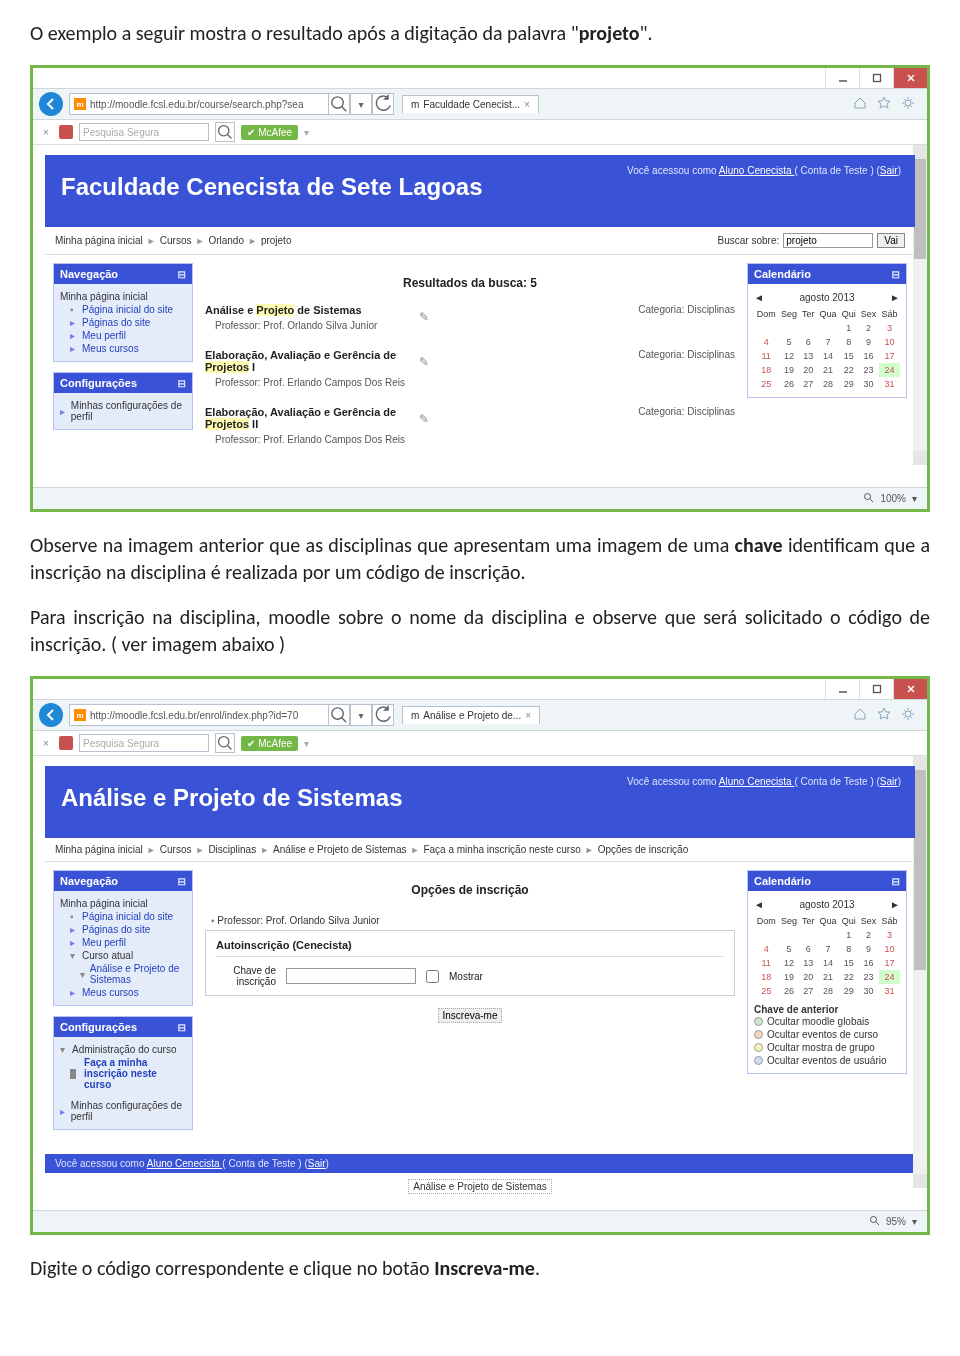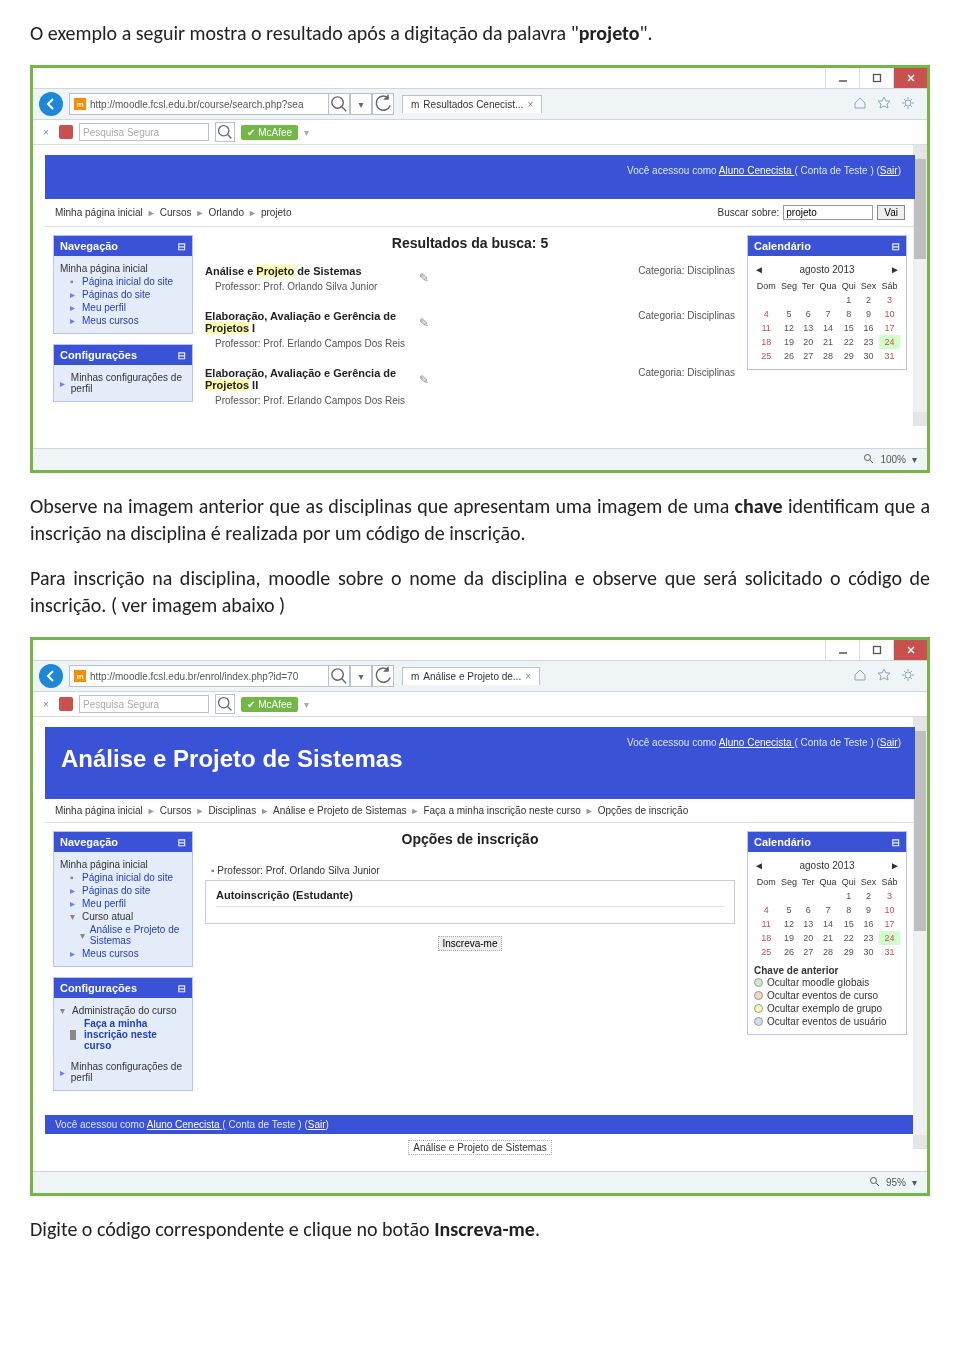--- a/index.html
+++ b/index.html
@@ -57,21 +57,21 @@
   .nav-item{display:flex;align-items:center;gap:4px;padding:1px 0}
   .nav-item .bullet{color:#888;width:8px;font-size:10px}
   .nav-item .bullet.tri{color:#6b7df0}
   .nav-item .bullet.tri::before{content:"▸"}
   .nav-item .bullet.sq::before{content:"▪"}
   .nav-item .bullet.dn::before{content:"▾"}
   .nav-item .lnk{color:#223fbd}
   .nav-item .lnk.nolink{color:#333}
   .nav-item.sub{padding-left:10px}
   .nav-item.sub2{padding-left:20px}
-  .result-title{text-align:center;font-weight:700;font-size:14px;margin:0 0 14px}
+  .result-title{text-align:center;font-weight:700;font-size:12px;margin:13px 0 14px}
   .course{margin-bottom:18px}
   .course-row{display:flex;align-items:flex-start}
   .course-left{flex:0 0 210px}
   .course-name{font-weight:700;font-size:11px}
   .course-name .hl{background:#fffbb0}
   .course-teacher{font-size:10px;color:#555;padding-left:10px;margin-top:4px}
   .key-ic{color:#888;margin-left:4px;padding-top:6px;font-size:12px}
   .course-cat{margin-left:auto;font-size:10px;color:#555}
   .cal-head{display:flex;align-items:center;justify-content:space-between;padding:2px 0 4px}
   .cal-head span{font-size:10px}
@@ -150,21 +150,21 @@
       <div class="url-btn">▾</div>
       <div class="url-btn">
           <svg viewBox="0 0 14 14">
             <path d="M11 3 A5 5 0 1 0 12 8" fill="none" stroke="currentColor"></path>
             <path d="M11 0 L11 4 L7 4 Z" fill="currentColor"></path>
           </svg>
         </div>
     </div>
     <div class="tab">
         <span class="m-ic">m</span>
-        <span>Resultados Cenecist...</span>
+        <span>Faculdade Cenecist...</span>
         <span style="color:#888">×</span>
       </div>
     <div class="ie-icons">
       <span><svg viewBox="0 0 14 14">
             <path d="M2 7 L7 2 L12 7 V12 H2 Z" fill="none" stroke="currentColor"></path>
           </svg></span>
       <span><svg viewBox="0 0 14 14">
             <path d="M7 1 L9 5 L13 5 L10 8 L11 12 L7 10 L3 12 L4 8 L1 5 L5 5 Z" fill="none" stroke="currentColor"></path>
           </svg></span>
       <span><svg viewBox="0 0 14 14">
@@ -190,20 +190,21 @@
 
   <div class="viewport">
     <div class="scrollbar">
         <div class="sb-arr"></div>
         <div class="sb-thumb"></div>
         <div class="sb-arr"></div>
       </div>
 
     <div class="m-header">
       <div class="m-login"><span>Você acessou como </span><a>Aluno Cenecista </a><span>( Conta de Teste ) (</span><a>Sair</a><span>)</span></div>
+      <h1>Faculdade Cenecista de Sete Lagoas</h1>
     </div>
 
     <div class="m-crumb">
       <span>Minha página inicial</span>
         <span class="arr">►</span>
       <span>Cursos</span>
         <span class="arr">►</span>
       <span>Orlando</span>
         <span class="arr">►</span>
       <span>projeto</span>
@@ -539,21 +540,27 @@
                 <span class="lnk nolink">Minhas configurações de perfil</span>
               </div>
           </div>
         </div>
       </div>
 
       <div class="m-main">
         <div class="result-title">Opções de inscrição</div>
         <div class="prof-line">Professor: Prof. Orlando Silva Junior</div>
         <div class="enrol-box">
-          <div class="enrol-head">Autoinscrição (Estudante)</div>
+          <div class="enrol-head">Autoinscrição (Cenecista)</div>
+          <div class="enrol-row">
+            <label>Chave de inscrição</label>
+            <input type="text" style="">
+            <input type="checkbox" style="">
+            <span>Mostrar</span>
+          </div>
         </div>
         <button class="submit-btn ghost-box">Inscreva-me</button>
       </div>
 
       <div class="m-right">
         <div class="block">
           <div class="block-head">
               <span>Calendário</span>
               <span class="tog">⊟</span>
             </div>
@@ -626,21 +633,21 @@
               <div class="ev">
                   <span class="dot" style="background:#cfe8cf"></span>
                   <span>Ocultar moodle globais</span>
                 </div>
               <div class="ev">
                   <span class="dot" style="background:#f8d6bd"></span>
                   <span>Ocultar eventos de curso</span>
                 </div>
               <div class="ev">
                   <span class="dot" style="background:#f9f3b6"></span>
-                  <span>Ocultar exemplo de grupo</span>
+                  <span>Ocultar mostra de grupo</span>
                 </div>
               <div class="ev">
                   <span class="dot" style="background:#cfe0f6"></span>
                   <span>Ocultar eventos de usuário</span>
                 </div>
             </div>
           </div>
         </div>
       </div>
     </div>

